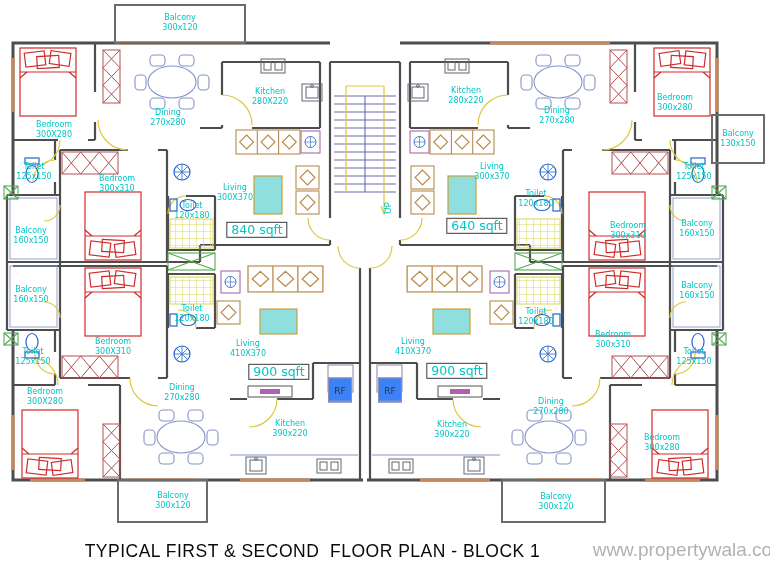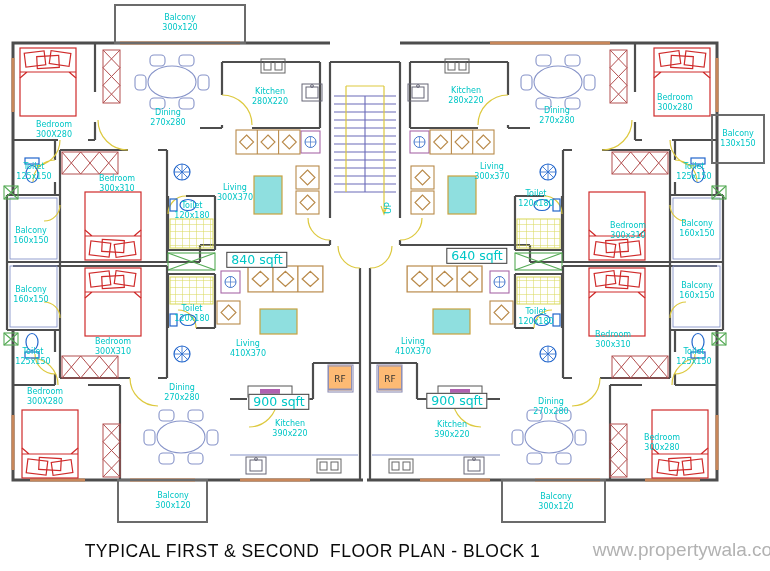--- a/index.html
+++ b/index.html
@@ -5,25 +5,25 @@
   html,body{margin:0;padding:0;background:#fff;}
   .stage{position:relative;width:770px;height:571px;background:#ffffff;overflow:hidden;
          font-family:"DejaVu Sans",sans-serif;padding-left:30px;}
   .stage svg{position:absolute;left:0;top:0;}
   #labels{position:absolute;left:0;top:0;width:770px;height:571px;}
   .room-label{position:absolute;transform:translate(-50%,-50%);text-align:center;
               color:#00c6c6;font-size:8px;line-height:1.25;white-space:nowrap;}
   .room-label .rn,.room-label .rd{display:block;}
   .area-label{position:absolute;transform:translate(-50%,-50%);color:#00c6c6;
               font-size:12.5px;border:1.6px solid #3a3a3a;background:#fff;
-              padding:0 4px;line-height:1.15;white-space:nowrap;margin-top:30px;}
+              padding:0 4px;line-height:1.15;white-space:nowrap;}
   .rf-box{position:absolute;transform:translate(-50%,-50%);width:22px;height:23px;
           border:1.3px solid #8f8fb5;color:#333;font-size:9px;display:flex;
-          align-items:center;justify-content:center;background:#fdba74;
-          box-shadow:inset 0 -5px 0 -4px #8f8fb5;}
+          align-items:center;justify-content:center;background:#3b82f6;
+          box-shadow:inset 0 -5px 0 -4px #8f8fb5;margin-top:12px;}
   .up-label{position:absolute;transform:translate(-50%,-50%) rotate(-90deg);
             color:#00c6c6;font-size:9px;}
   .title{position:absolute;left:0;top:541px;width:625px;text-align:center;
          color:#0a0a0a;font-size:17.5px;font-family:"Liberation Sans",sans-serif;
          letter-spacing:.5px;white-space:pre;}
   .watermark{position:absolute;right:12px;top:539px;color:#b2b2b2;font-size:19px;
              font-family:"Liberation Sans",sans-serif;text-shadow:0 1px 0 #fff;}
 </style>
 </head>
 <body>

